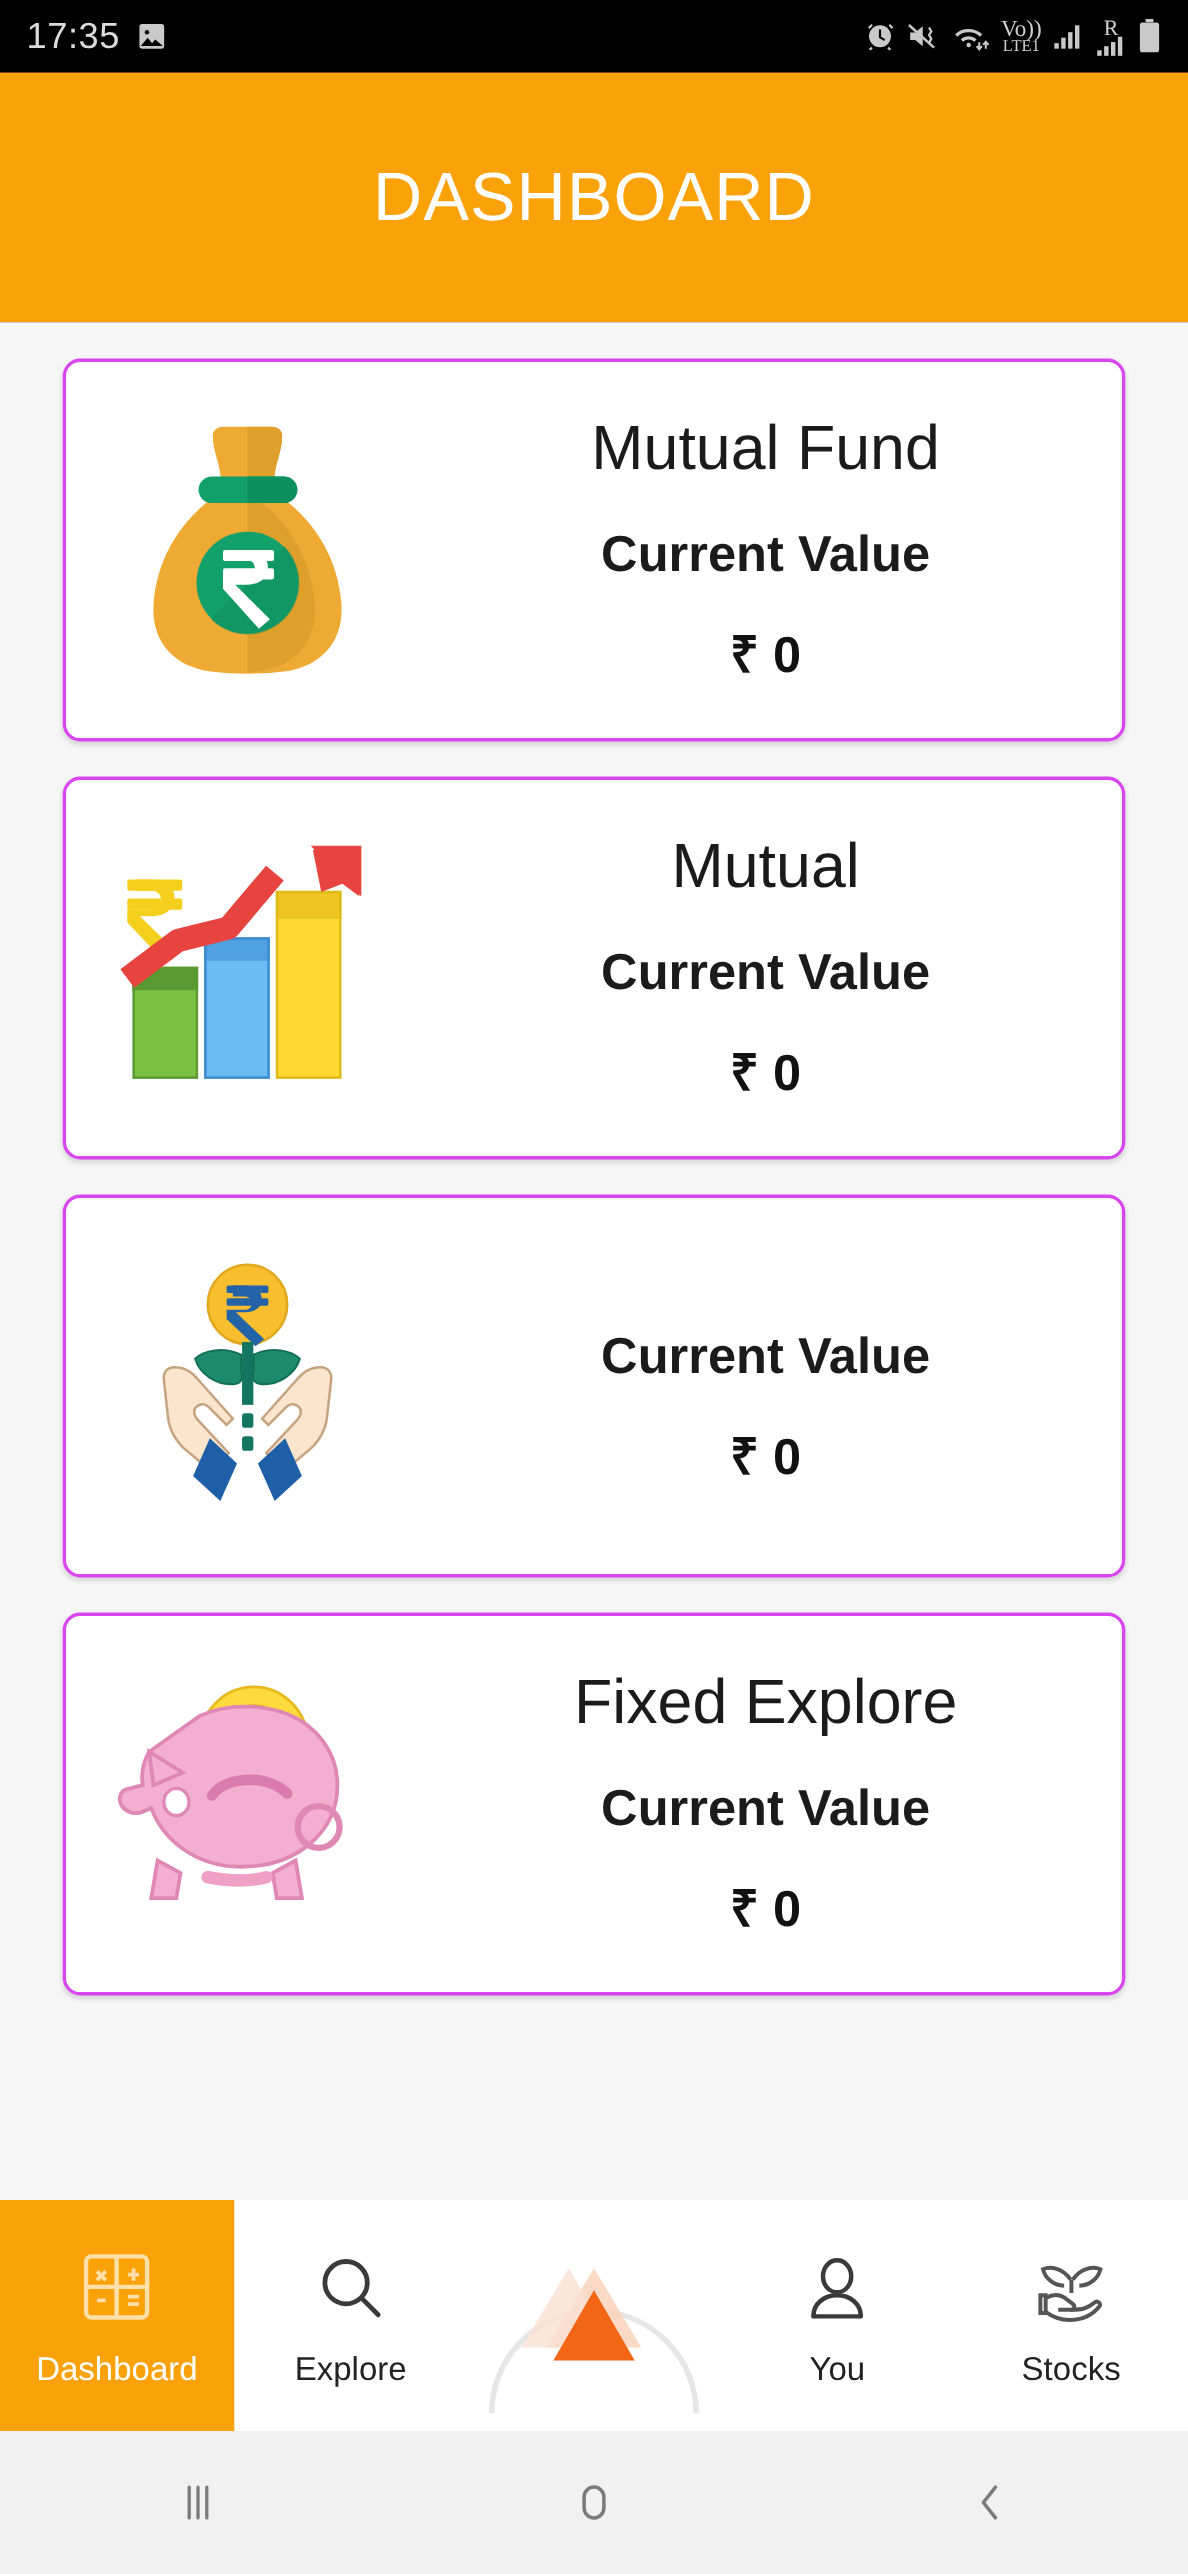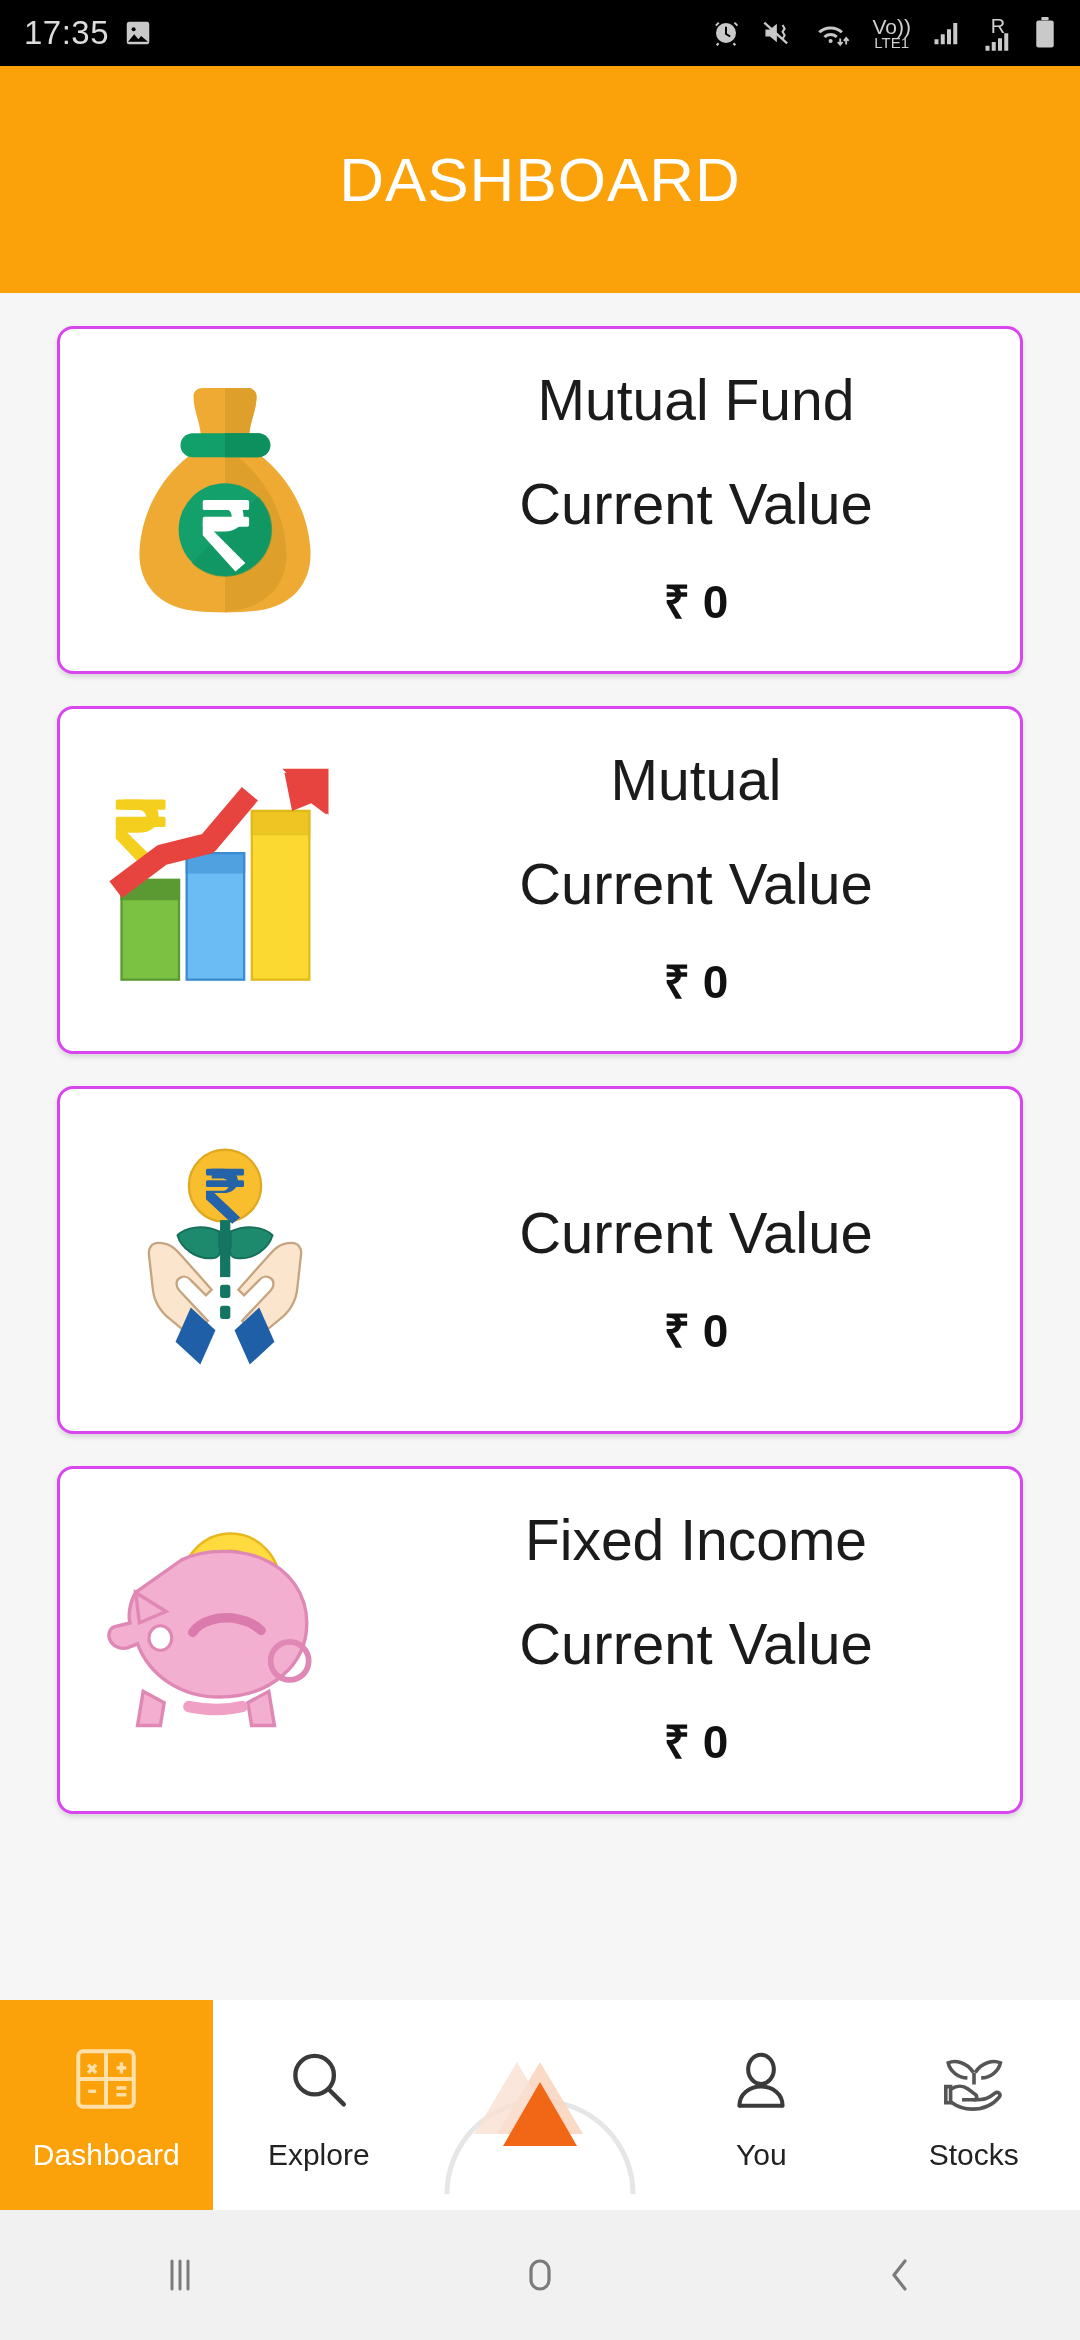--- a/index.html
+++ b/index.html
@@ -12,21 +12,21 @@
   #screen { position:relative; width:1080px; height:2309px; background:#701a75; }
 
   
   .statusbar {
     position:absolute; top:0; left:0; width:1080px; height:66px;
     background:#000000; display:flex; align-items:center;
     padding:0 24px; color:#d4d4d4;
   }
   .sb-left { display:flex; align-items:center; gap:14px; }
   .sb-time { font-size:33px; color:#dcdcdc; letter-spacing:0.5px; }
-  .sb-right { margin-left:auto; display:flex; align-items:center; gap:21px; }
+  .sb-right { margin-left:auto; display:flex; align-items:center; gap:9px;font-family:Liberation Serif, serif; }
   .sb-ico { display:flex; align-items:center; }
 
   
   .appbar {
     position:absolute; top:66px; left:0; width:1080px; height:227px;
     background:#FBA20B; display:flex; align-items:center; justify-content:center;
   }
   .appbar-title {
     color:#ffffff; font-size:62px; font-weight:400; letter-spacing:1px;
   }
@@ -45,21 +45,21 @@
   }
   .card-icon {
     width:330px; height:348px; display:flex;
     align-items:center; justify-content:center; flex:0 0 330px;
   }
   .card-text {
     flex:1; height:100%; display:flex; flex-direction:column;
     align-items:center; justify-content:center; padding-right:18px;
   }
   .card-title { font-size:57px; color:#1b1b1b; font-weight:400; line-height:1.1; }
-  .card-label { font-size:58px; color:#1b1b1b; font-weight:400; margin-top:38px; }
+  .card-label { font-size:46px; color:#1b1b1b; font-weight:700; margin-top:38px; }
   .card-value { font-size:46px; color:#111111; font-weight:700; margin-top:32px; }
 
   
   .bottomnav {
     position:absolute; top:2000px; left:0; width:1080px; height:210px;
     background:#ffffff; display:flex; align-items:stretch;
   }
   .nav-item {
     flex:1; display:flex; flex-direction:column;
     align-items:center; justify-content:center; gap:22px;
@@ -252,21 +252,21 @@
             <path d="M18 36c-3 5-4 12-3 16l-8 2c-3 1-4 5-2 8 2 3 6 4 9 3l5-2c6 16 22 28 43 28 27 0 46-17 46-39 0-15-9-28-24-34-6-2.4-13-3.6-20-3.6-8 0-16 1.6-22 4.6z"></path>
             <path d="M18 36l2 16 14-6z"></path>
           </g>
           <path d="M48 57c4-6 14-9 24-7 5 1 9 3 12 6" stroke="#DB7AAC" stroke-width="5" fill="none" stroke-linecap="round"></path>
           <ellipse cx="31" cy="60" rx="6" ry="6.5" fill="#ffffff" stroke="#E088B5" stroke-width="1.6"></ellipse>
           <circle cx="99" cy="72" r="10" fill="none" stroke="#E088B5" stroke-width="3"></circle>
           <path d="M46 96c10 2 20 2 28 0" stroke="#F0A0C4" stroke-width="6" fill="none" stroke-linecap="round"></path>
         </svg>
       </div>
       <div class="card-text">
-        <div class="card-title">Fixed Income</div>
+        <div class="card-title">Fixed Explore</div>
         <div class="card-label">Current Value</div>
         <div class="card-value">₹ 0</div>
       </div>
     </div>
 
   </div>
 
   <div class="bottomnav">
 
     <div class="nav-item active">

